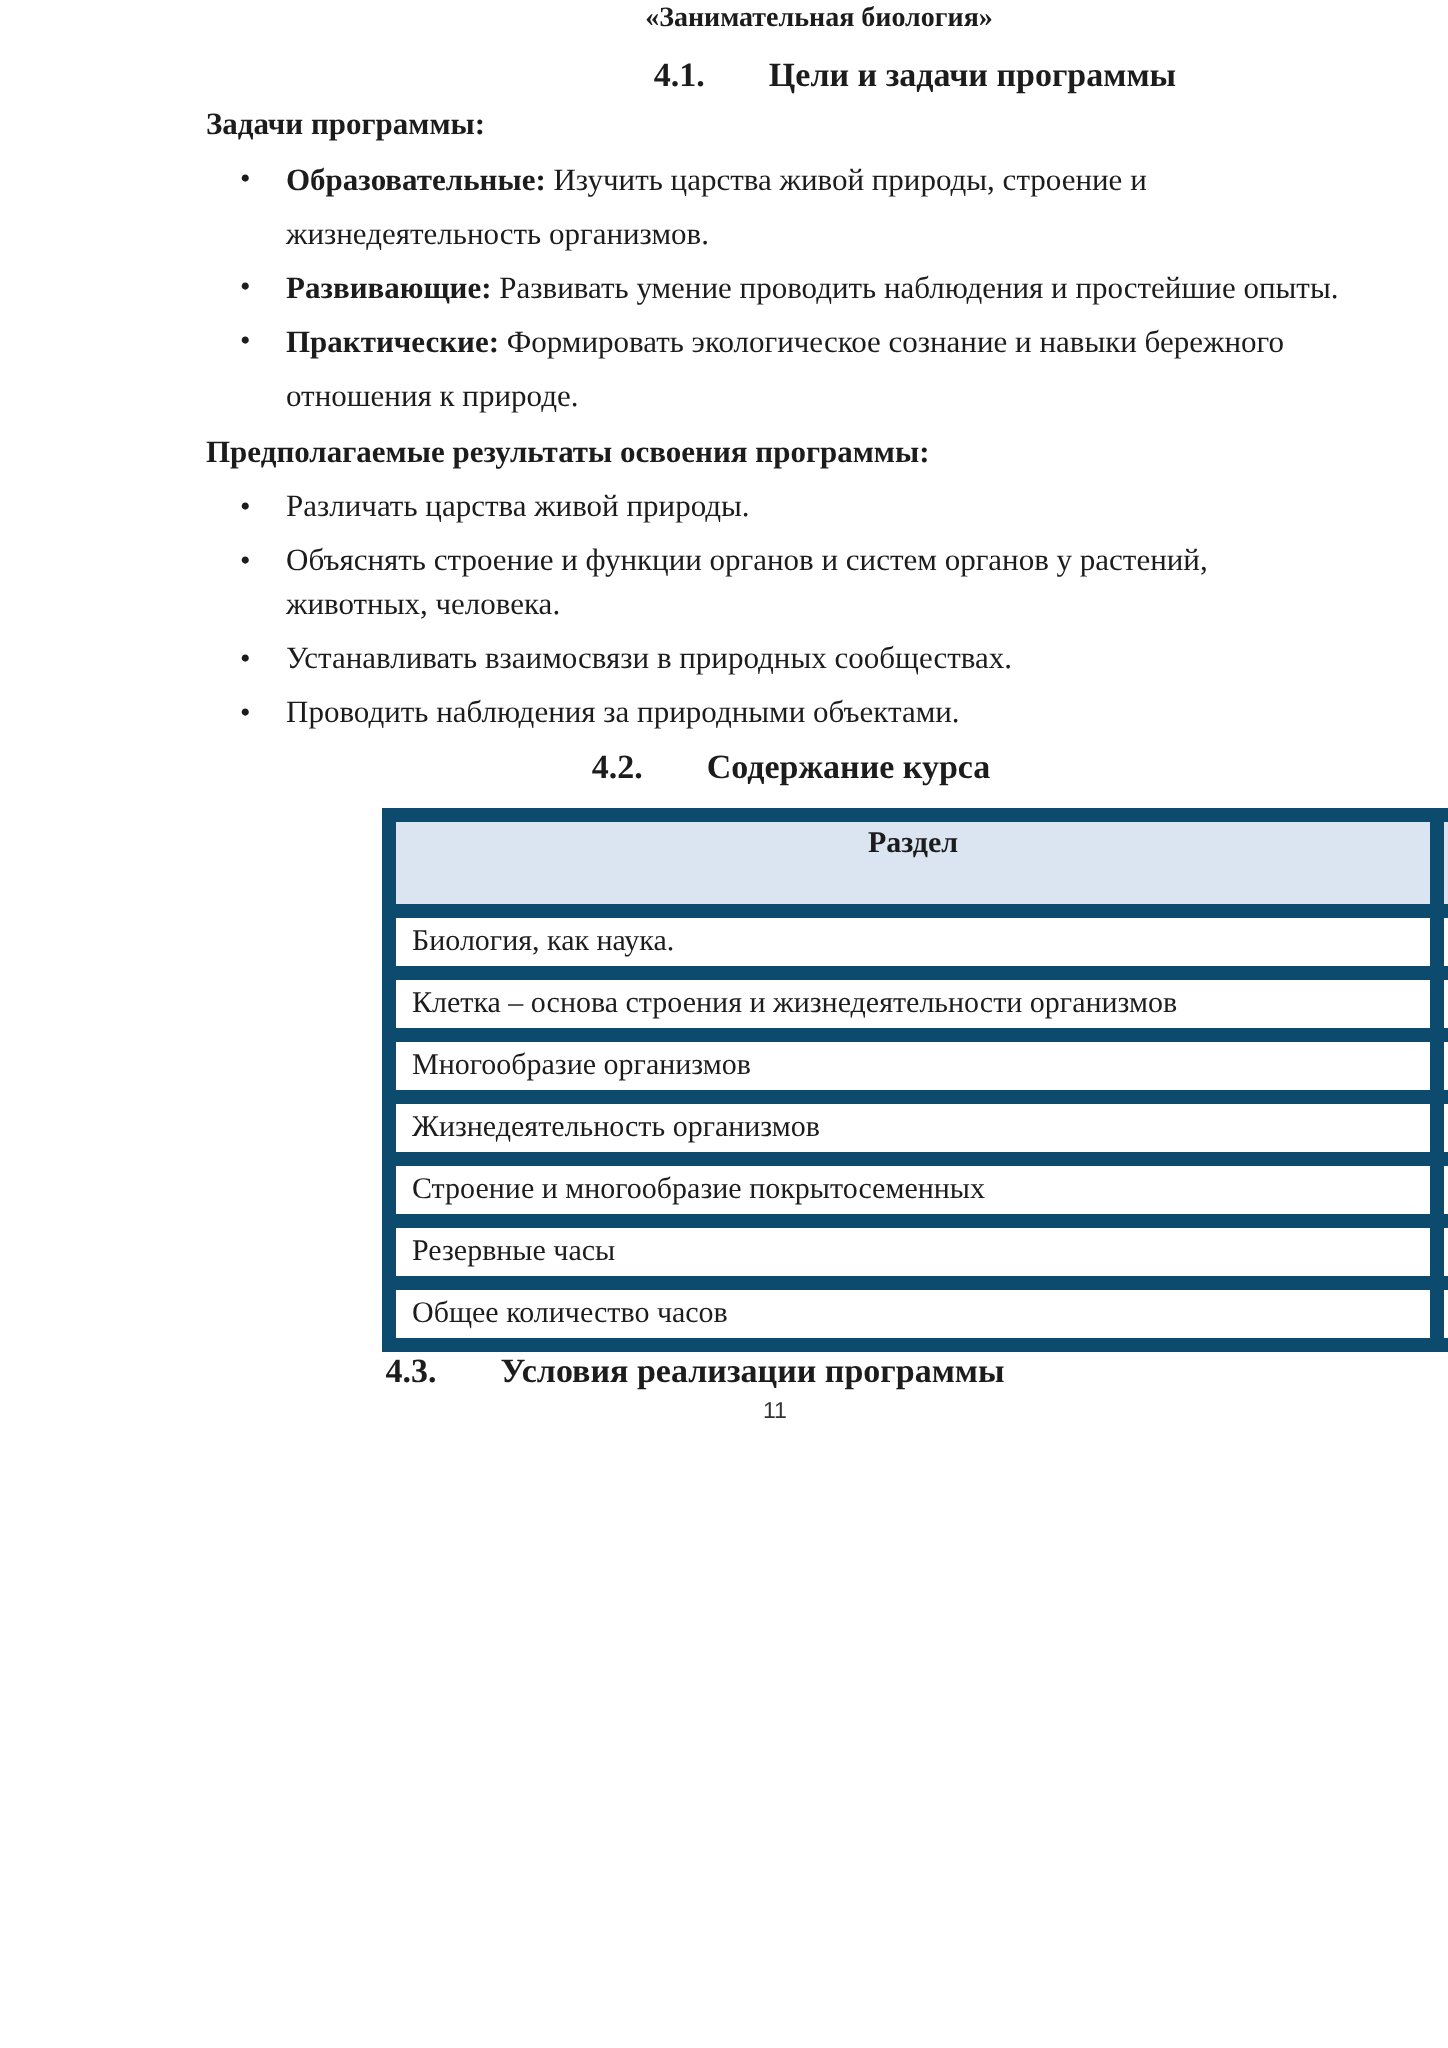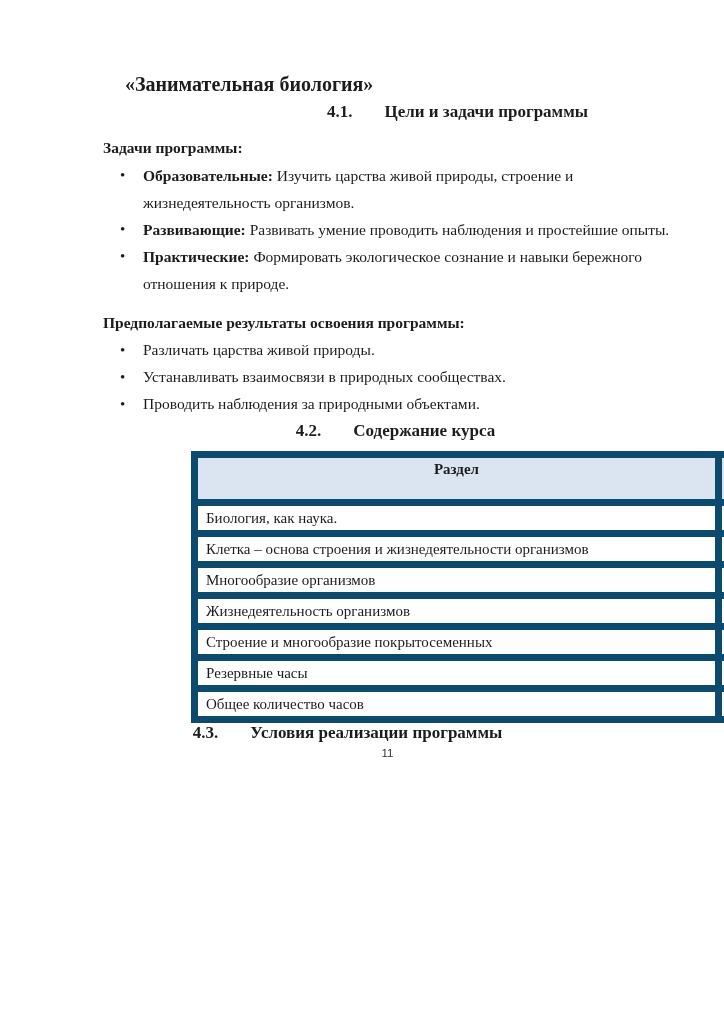--- a/index.html
+++ b/index.html
@@ -12,23 +12,23 @@
     font-family:"Liberation Serif","DejaVu Serif",serif;
     color:#1c1c1c;
     overflow:hidden;
   }
   .content{
     position:absolute;
     left:103px; right:52px; top:0;
   }
   
   .doc-title{
-    margin-top:74px;
-    font-weight:bold;
-    font-size:20px;
+    text-align:center;
+    font-weight:bold;
+    font-size:14px;
     line-height:20px;
     transform:translateX(22px);
   }
   .sec-heading{
     text-align:center;
     font-weight:bold;
     font-size:17px;
     line-height:20px;
   }
   .sec-heading .sec-num{display:inline-block;margin-right:32px;}
@@ -39,21 +39,21 @@
   .para{
     font-size:15.5px;
     line-height:29px;
     text-align:justify;
     margin:0;
   }
   .goal-para{margin-top:20px;}
   .intro-para{margin-top:4px;text-indent:42px;}
   .bold-label{font-weight:bold;}
   .block-label{
-    margin-top:16px;
+    margin-top:5px;
     font-weight:bold;
     font-size:15.5px;
     line-height:20px;
   }
   
   ul.doc-list{
     list-style:none;
     margin:4px 0 0 0;
     padding:0;
     font-size:15.5px;
@@ -140,20 +140,21 @@
       <li>
         <span class="bold-label">Практические:</span>
         <span>Формировать экологическое сознание и навыки бережного отношения к природе.</span>
       </li>
     </ul>
 
     <div class="block-label">Предполагаемые результаты освоения программы:</div>
 
     <ul class="doc-list results-list">
       <li>Различать царства живой природы.</li>
+      <li>Объяснять строение и функции органов и систем органов у растений, животных, человека.</li>
       <li>Устанавливать взаимосвязи в природных сообществах.</li>
       <li>Проводить наблюдения за природными объектами.</li>
     </ul>
 
     <div class="sec-heading h42">
       <span class="sec-num">4.2.</span><span>Содержание курса</span>
     </div>
 
     <div class="table-wrap">
       <table class="course-table">

